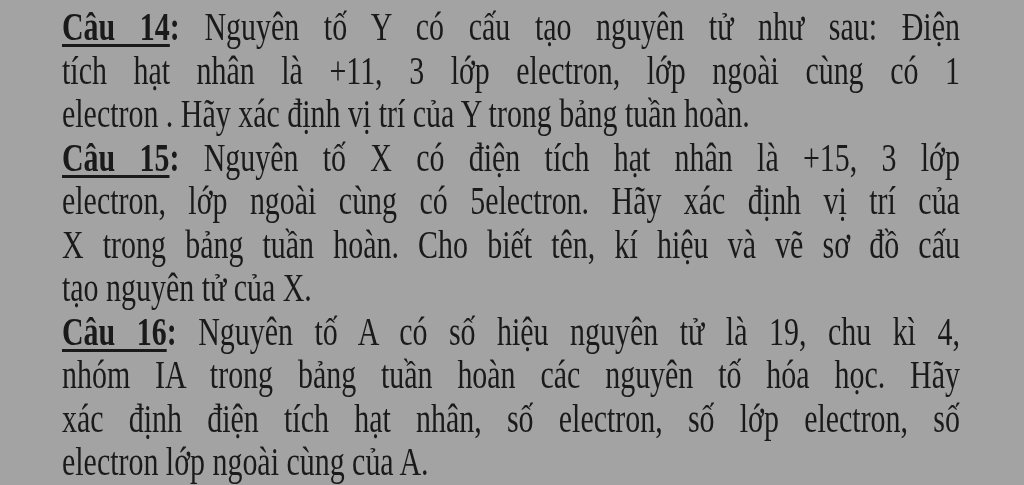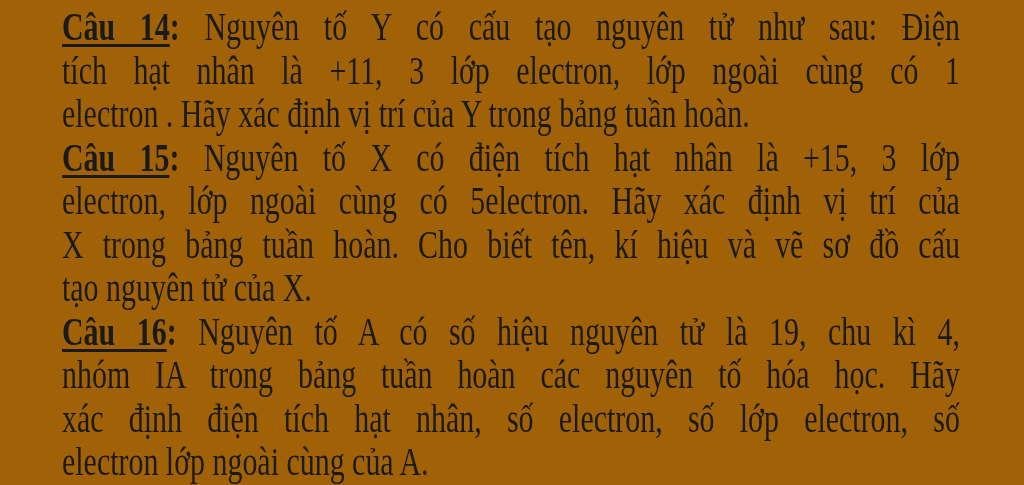--- a/index.html
+++ b/index.html
@@ -2,21 +2,21 @@
 <html><head>
 <meta charset="utf-8">
 <title>Document</title>
 <style>
   html, body { margin: 0; padding: 0; background: #ffffff; }
 
   .page {
     position: relative;
     width: 1024px;
     height: 485px;
-    background: #a16207;
+    background: #a3a3a3;
     overflow: hidden;
   }
 
   
   .textblock {
     position: absolute;
     left: 62px;
     top: 5px;
     width: 1230px;
     transform: scaleX(0.73);

